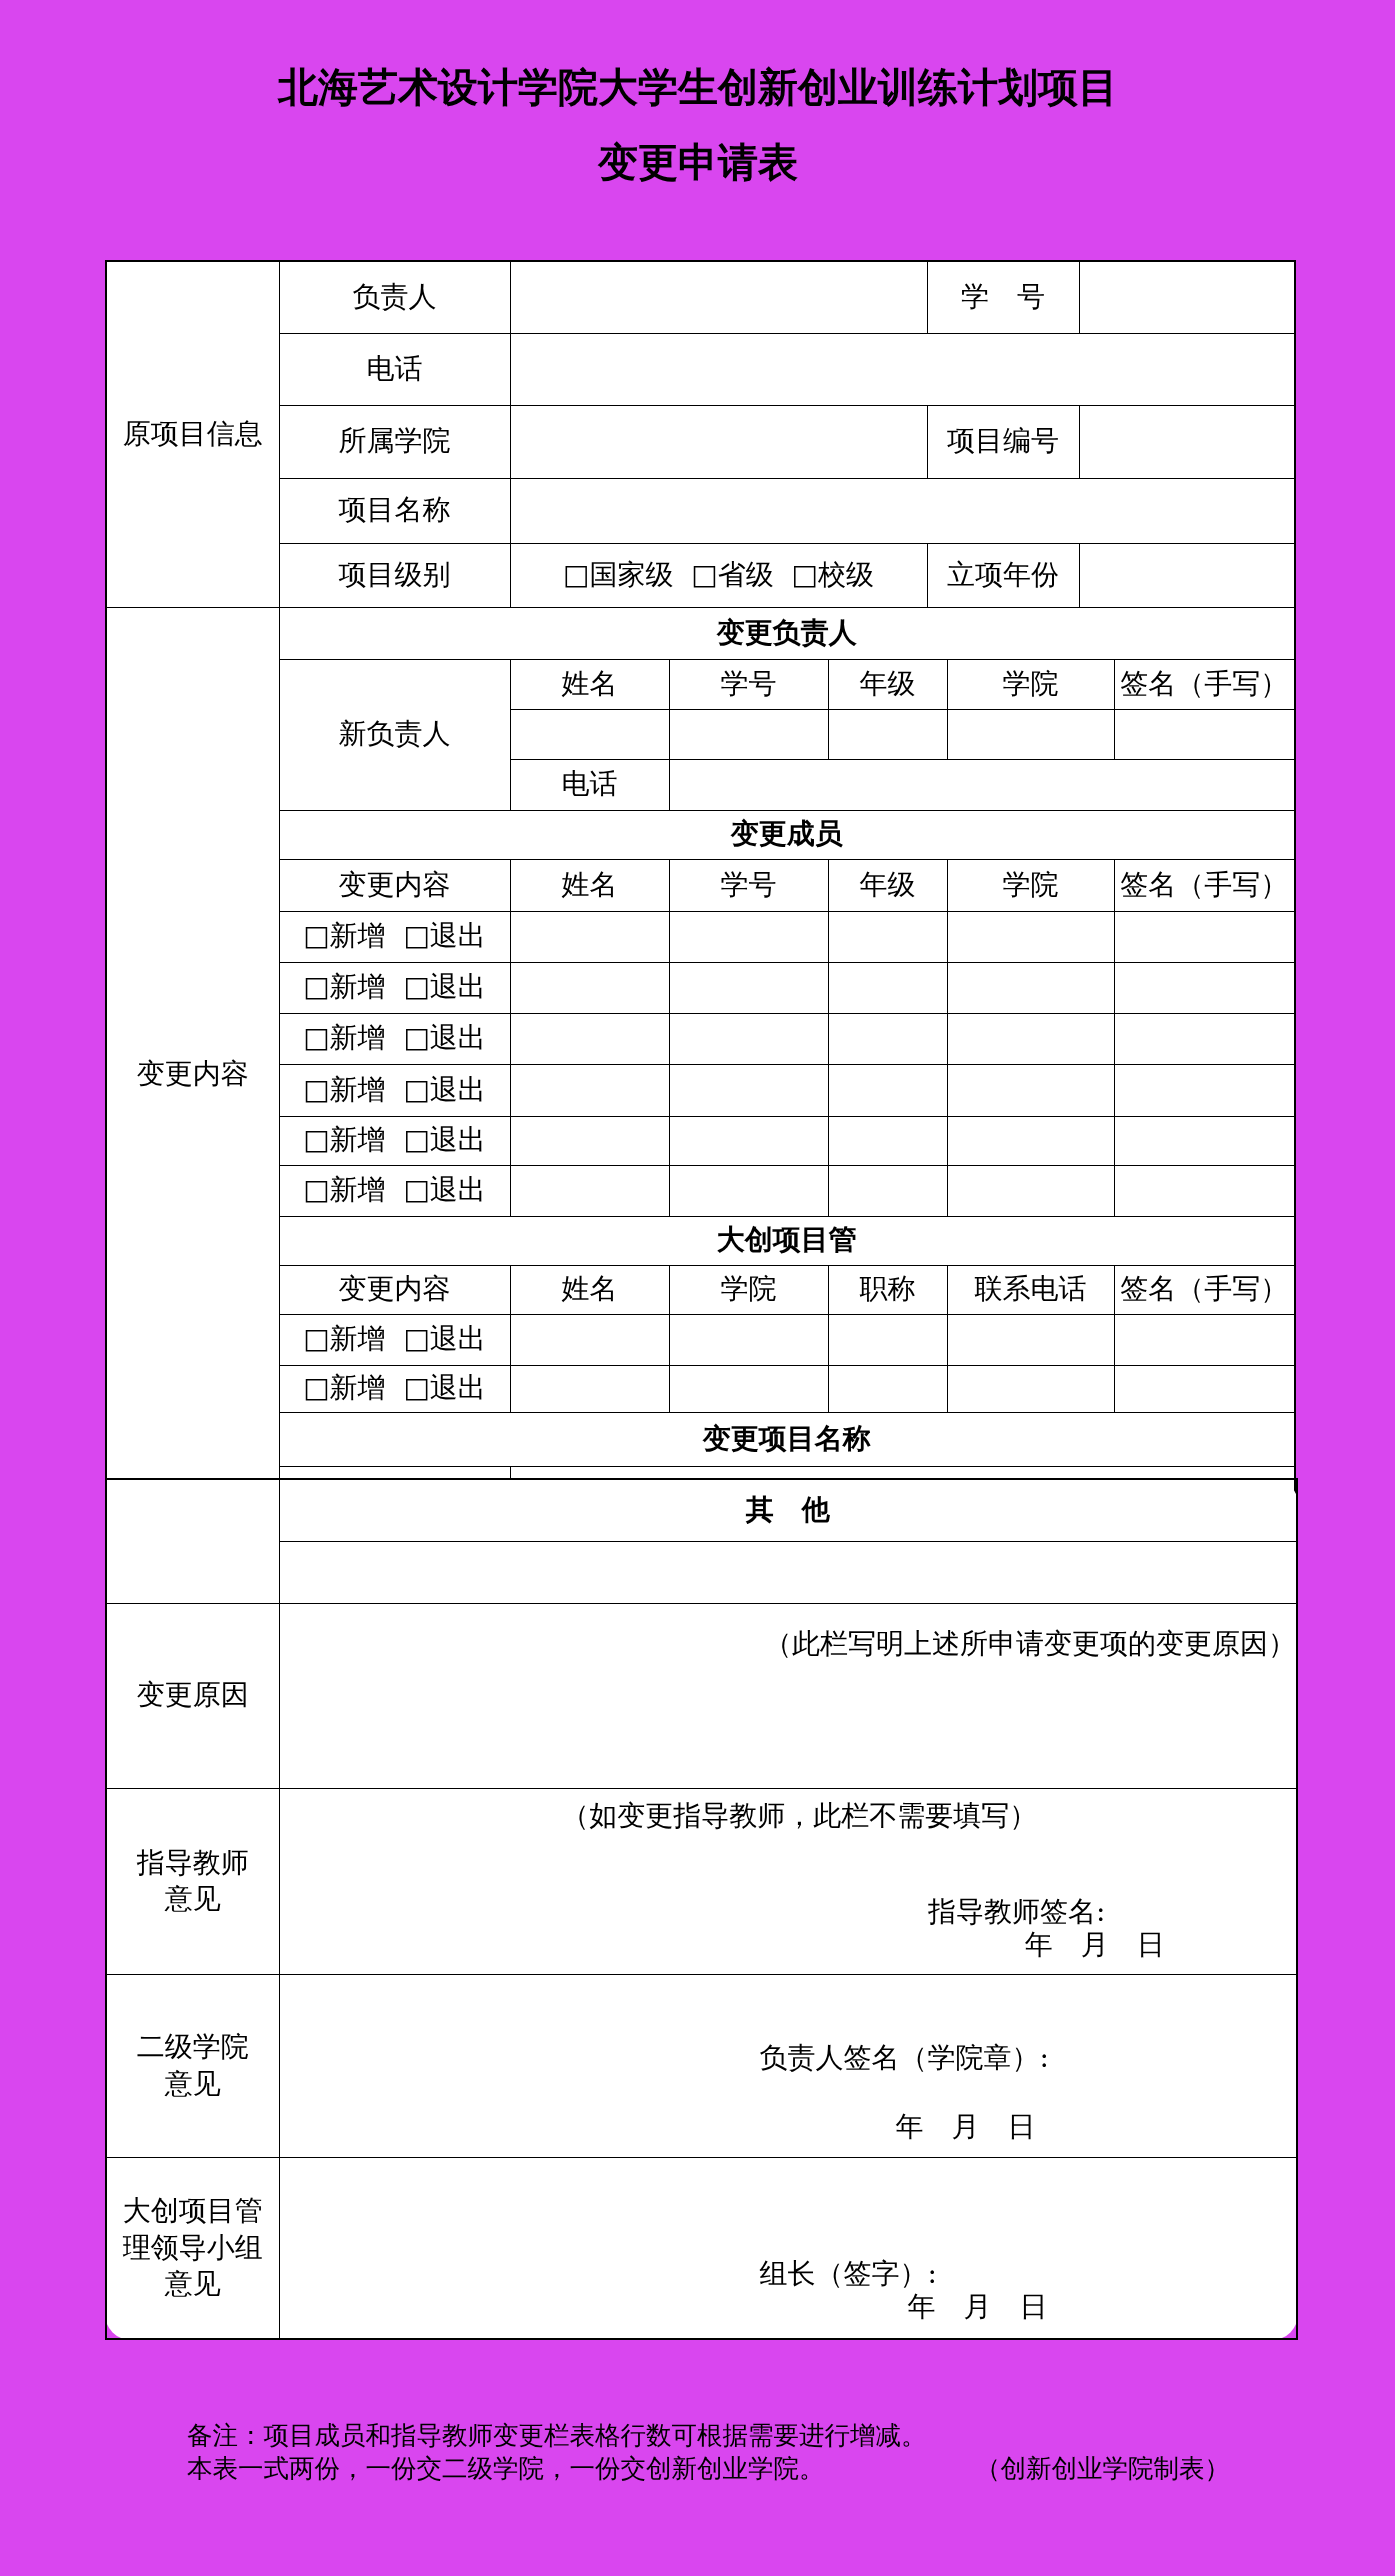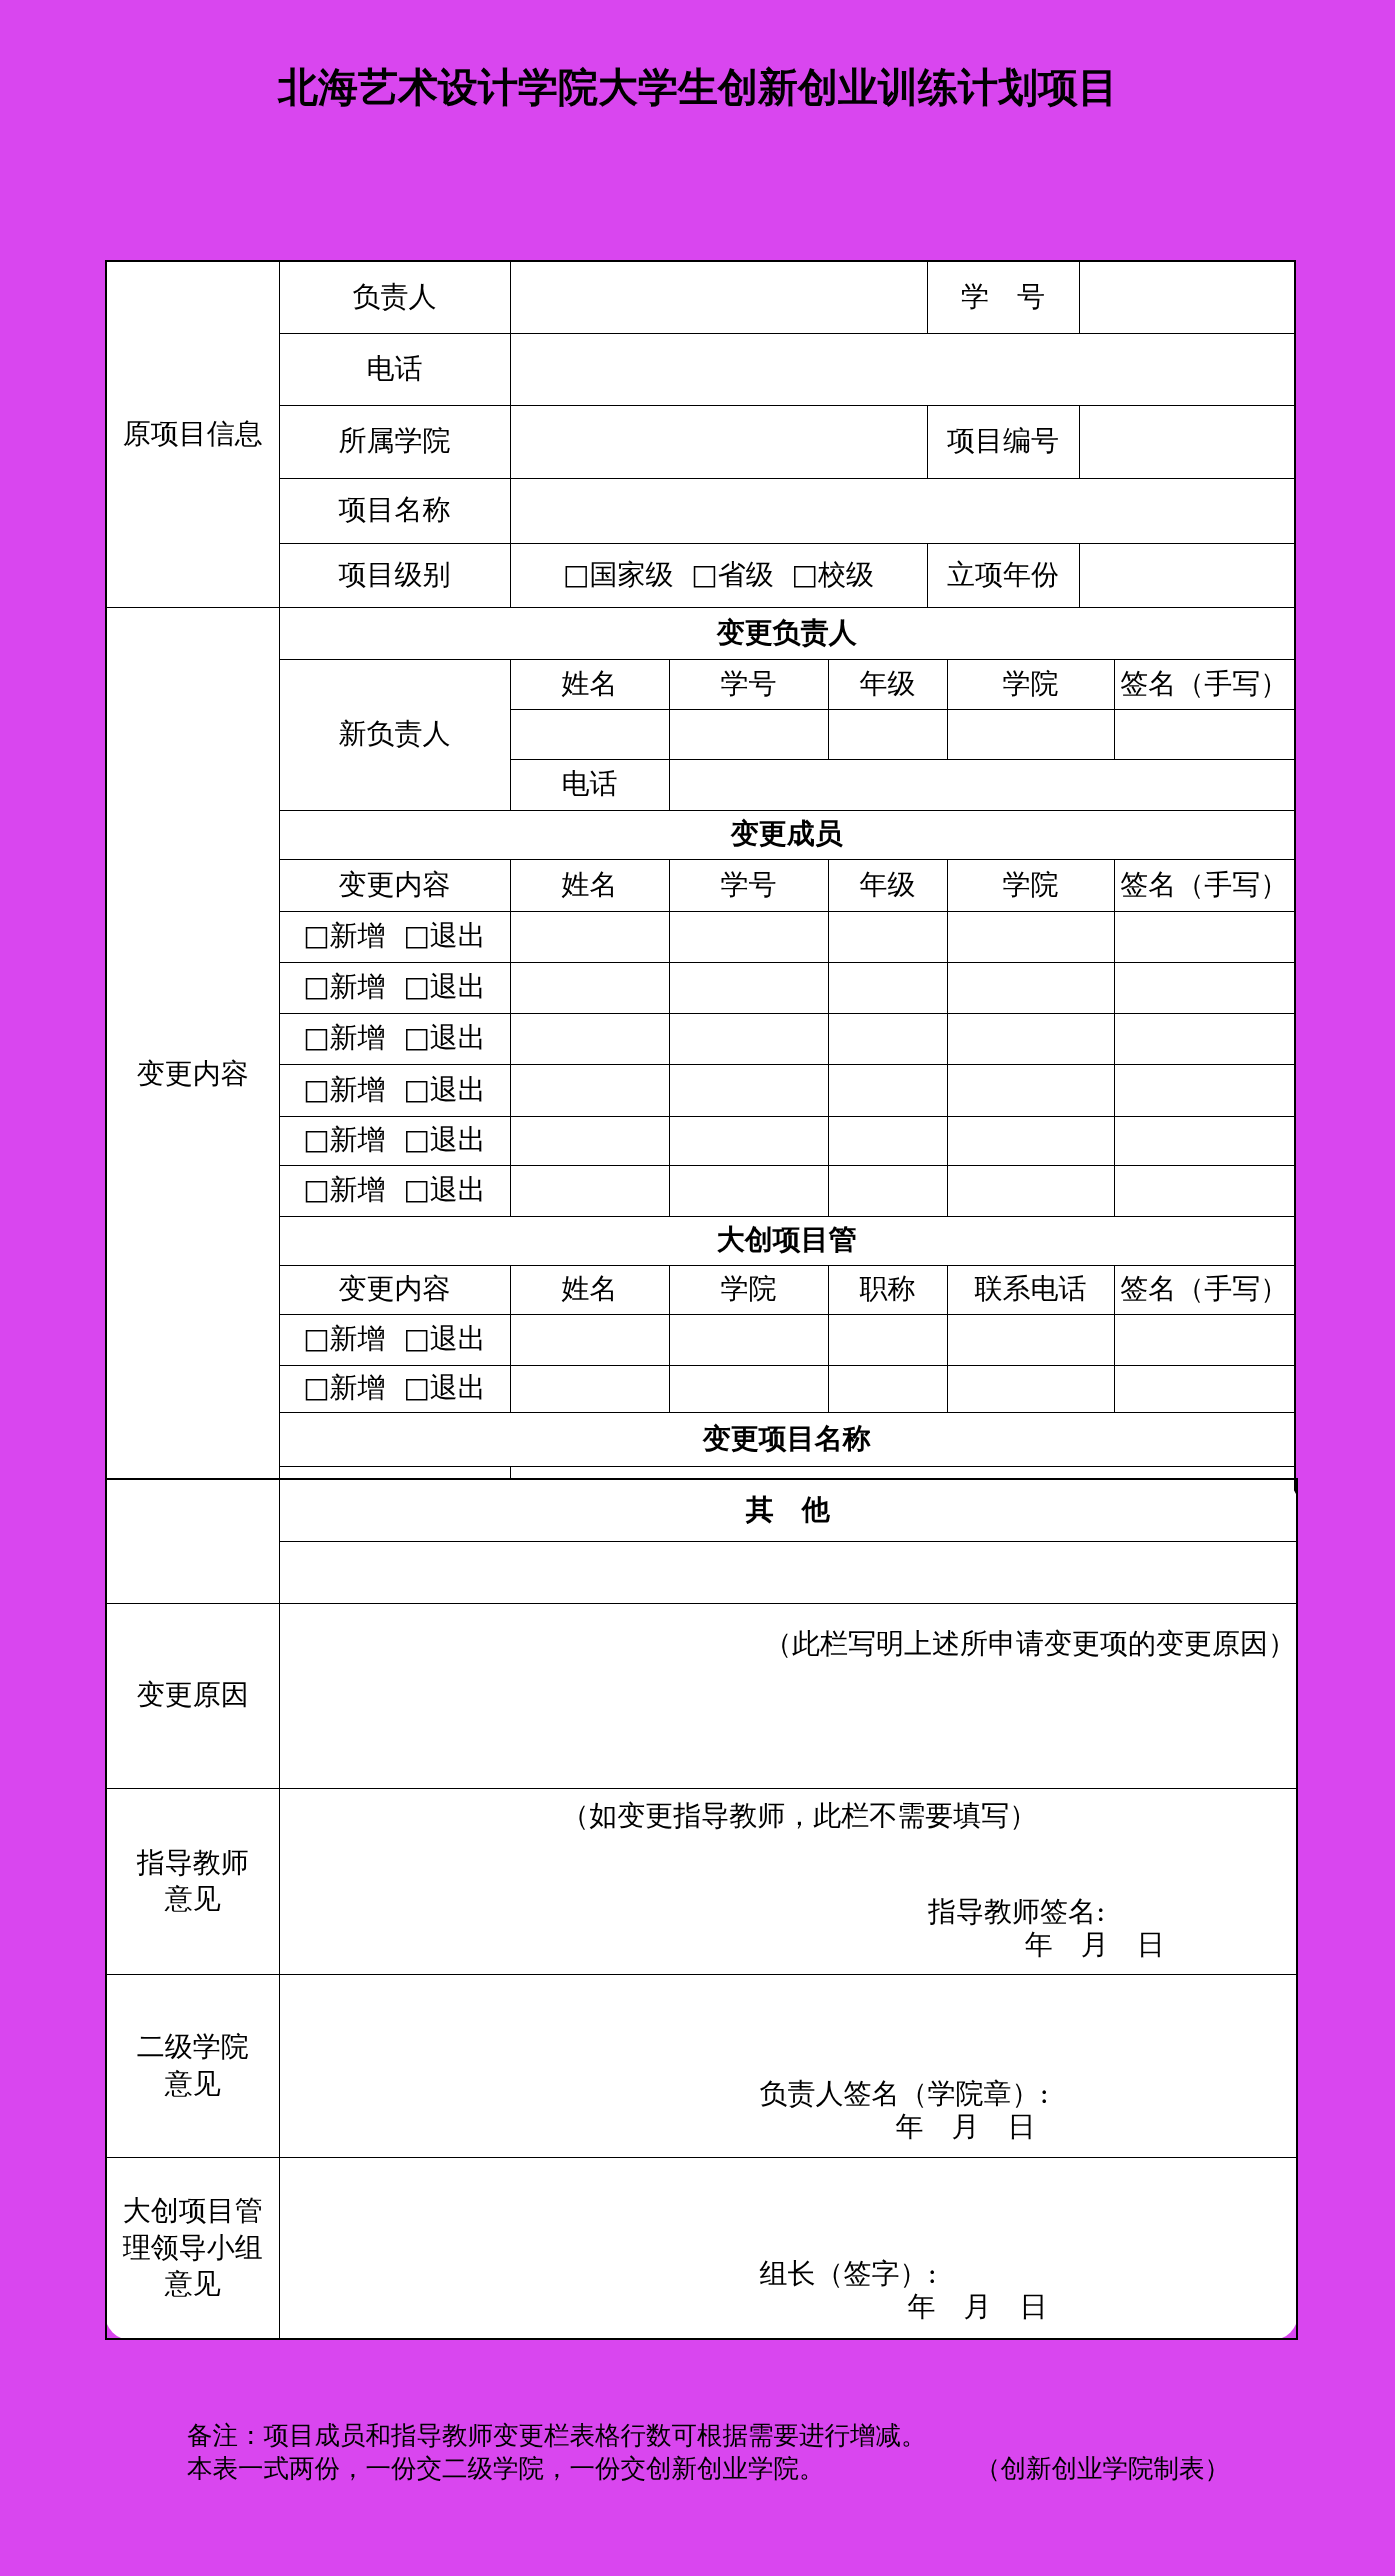--- a/index.html
+++ b/index.html
@@ -24,34 +24,35 @@
   .chk { text-align:left; padding-left:19.3px; }
 
   .rb-note { height:176px; text-align:right; padding:14px 0 0 23px;margin-top:8px; }
 
   .op { display:flex; flex-direction:column; text-align:left; padding:8.8px 0 10.6px 0; }
   .op .note { padding-left:23px; line-height:33px; }
   .op .sp { flex:1; }
   .op .sig { line-height:33px; }
   .op .date { line-height:33px; }
   .op-advisor { height:182px;text-align:center; } .op-advisor .sig { padding-left:458px; } .op-advisor .date { padding-left:614px; }
-  .op-college { height:179px; padding-bottom:12.3px; } .op-college .sig { padding-left:480px; } .op-college .date { padding-left:616px; }
+  .op-college { height:179px; padding-bottom:12.3px;gap:36px; } .op-college .sig { padding-left:480px; } .op-college .date { padding-left:616px; }
   .op-group   { height:179px; padding-bottom:14px; } .op-group .sig { padding-left:480px; } .op-group .date { padding-left:628px; }
 
   .footer { position:absolute; left:187px; top:2419px; width:1043px; font-size:25.5px; }
   .footer .fline { line-height:33px; }
   .footer .fline2 { display:flex; justify-content:space-between; }
 </style>
 </head>
 <body>
 
 <div class="page">
 
   <div class="doc-title">
     <div class="tline" data-bind="title.line1">北海艺术设计学院大学生创新创业训练计划项目</div>
+    <div class="tline" data-bind="title.line2">变更申请表</div>
   </div>
 
   <table class="frm" id="table1">
     <colgroup>
       <col style="width:173px">
         <col style="width:231px">
         <col style="width:159px">
       <col style="width:159px">
         <col style="width:99px">
         <col style="width:20px">

